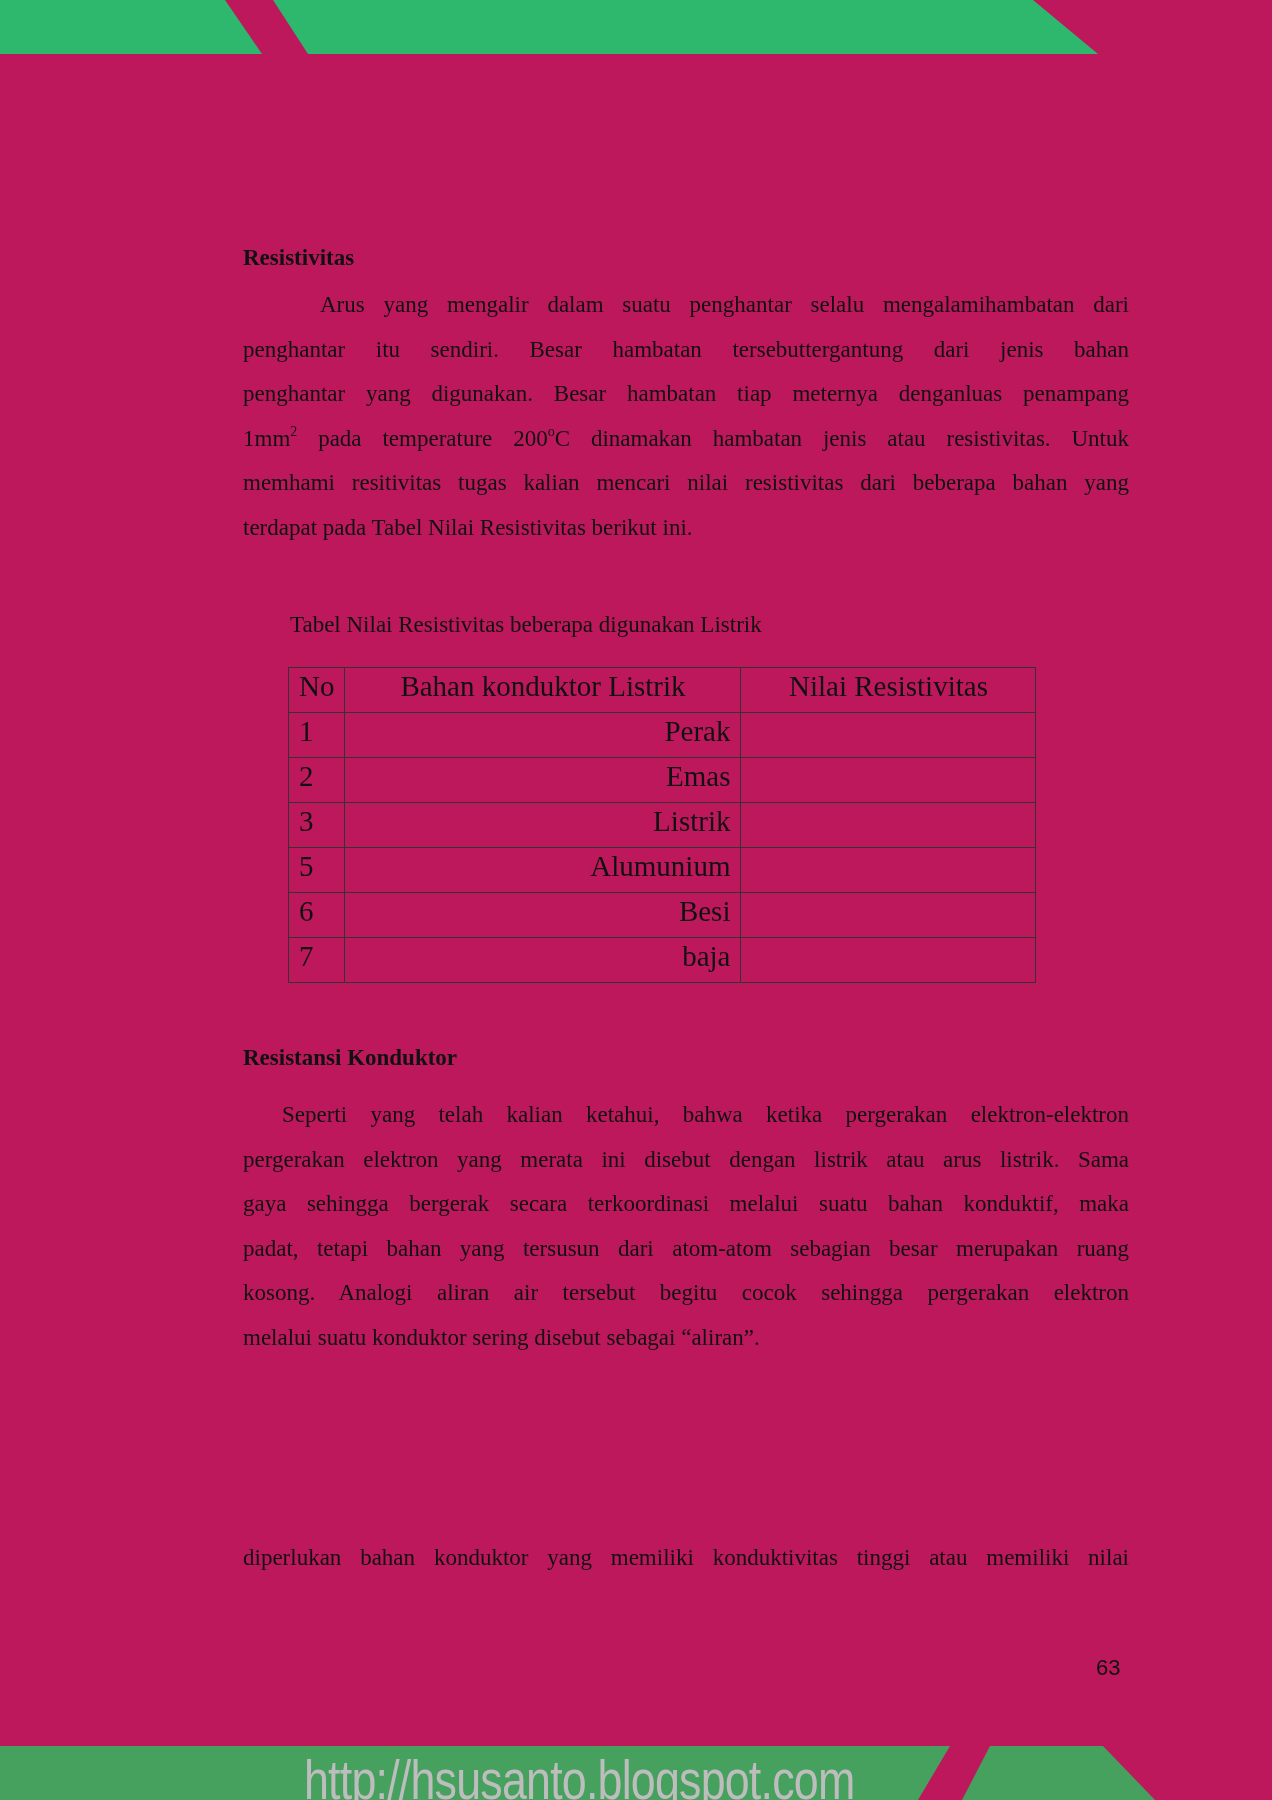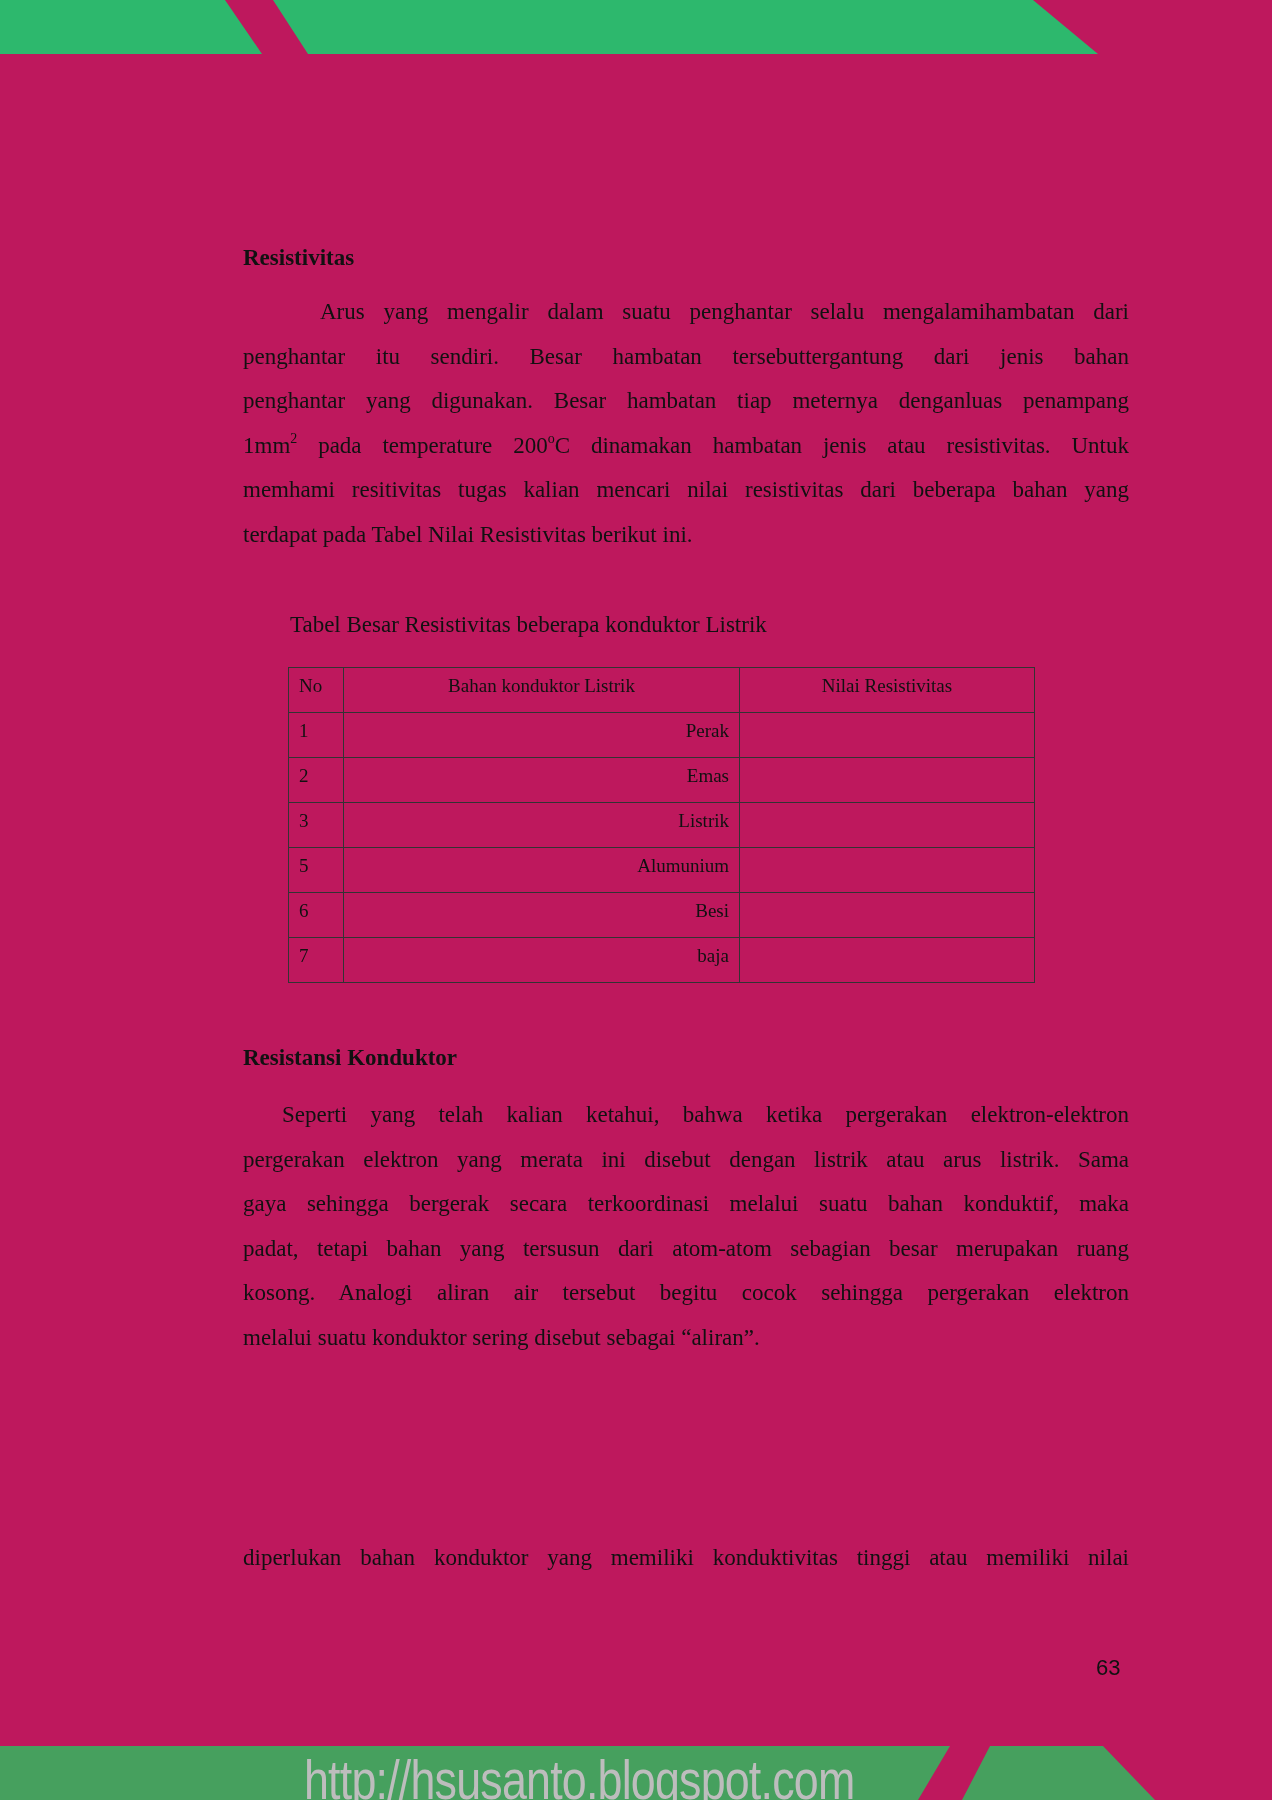--- a/index.html
+++ b/index.html
@@ -29,37 +29,37 @@
   .h1 { top: 244px; }
   .h2 { top: 1044px; }
 
   .para {
     position: absolute; left: 243px; width: 886px;
     font-family: "Liberation Serif", serif; font-size: 23px;
     line-height: 44.5px; color: #111; text-align: justify; margin: 0;
   }
   .para .ln { display: block; height: 44.5px; text-align: justify; text-align-last: justify; white-space: nowrap; overflow: visible; }
   .para .ln.last { text-align-last: left; }
-  .p1 { top: 290px; font-family: Liberation Serif, serif; }
+  .p1 { top: 283px; font-family: Liberation Serif, serif; }
   .p2 { top: 1093px; }
   .p3 { top: 1536px; }
   .indent1 { padding-left: 77px; }
   .indent2 { padding-left: 39px; }
 
   sup { font-size: 14px; line-height: 0; vertical-align: 10px; }
 
   .caption {
     position: absolute; left: 290px; top: 612px;
     font-family: "Liberation Serif", serif; font-size: 23px; color: #111;
   }
 
   table.restab {
     position: absolute; left: 288px; top: 667px;
     border-collapse: collapse;
-    font-family: "Liberation Serif", serif; font-size: 19px; color: #111;
+    font-family: "Liberation Serif", serif; font-size: 29px; color: #111;
   }
   table.restab td, table.restab th {
     border: 1.5px solid #333; height: 44px; padding: 0 10px;
     vertical-align: top; font-weight: normal;
     line-height: 36px;
     text-align: right;
   }
   table.restab .c-no { width: 34px; text-align: left; }
   table.restab .c-bahan { width: 375px; }
   table.restab .c-nilai { width: 274px; }
@@ -86,21 +86,21 @@
 
   <div class="para p1">
     <span class="ln indent1">Arus yang mengalir dalam suatu penghantar selalu mengalamihambatan dari</span>
     <span class="ln">penghantar itu sendiri. Besar hambatan tersebuttergantung dari jenis bahan</span>
     <span class="ln">penghantar yang digunakan. Besar hambatan tiap meternya denganluas penampang</span>
     <span class="ln"><span>1mm</span><sup>2</sup><span> pada temperature 200</span><sup>o</sup><span>C dinamakan hambatan jenis atau resistivitas. Untuk</span></span>
     <span class="ln">memhami resitivitas tugas kalian mencari nilai resistivitas dari beberapa bahan yang</span>
     <span class="ln last">terdapat pada Tabel Nilai Resistivitas berikut ini.</span>
   </div>
 
-  <div class="caption">Tabel Besar Resistivitas beberapa konduktor Listrik</div>
+  <div class="caption">Tabel Nilai Resistivitas beberapa digunakan Listrik</div>
 
   <table class="restab">
     <thead>
       <tr>
         <th class="c-no">No</th>
         <th class="c-bahan">Bahan konduktor Listrik</th>
         <th class="c-nilai">Nilai Resistivitas</th>
       </tr>
     </thead>
     <tbody>

